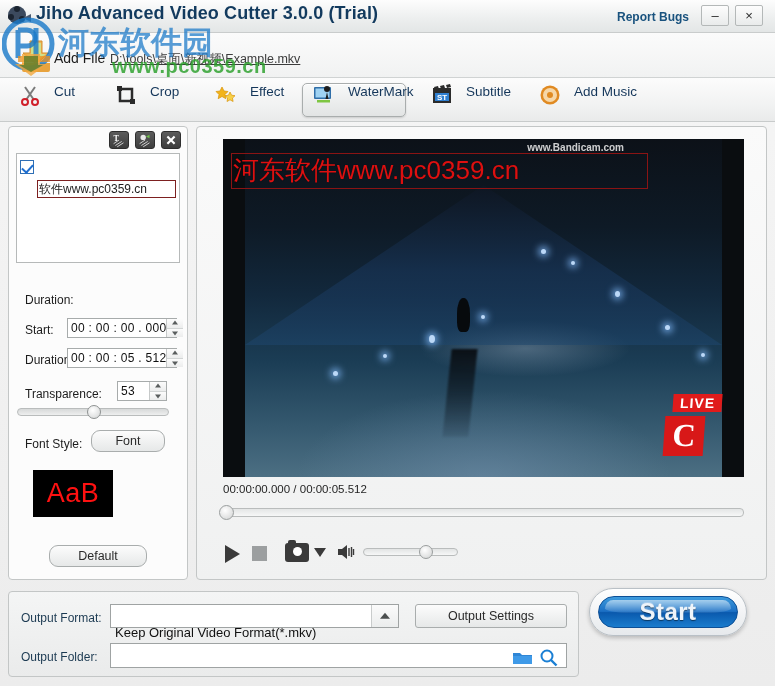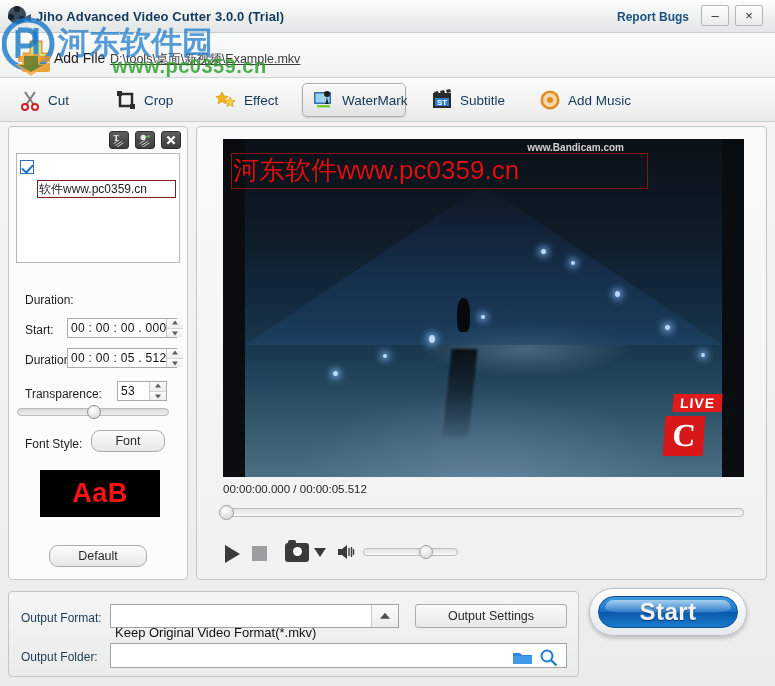--- a/index.html
+++ b/index.html
@@ -16,22 +16,22 @@
   }
 
   
   .titlebar{
     position:absolute;left:0;top:0;width:775px;height:33px;
     background:linear-gradient(#fdfdfd,#eceeee 60%,#e3e6e6);
     border-bottom:1px solid #c9cccc;
     box-sizing:border-box;
   }
   .title-text{
-    position:absolute;left:36px;top:9px;
-    font-size:13px;font-weight:bold;color:#123a5e;
+    position:absolute;left:36px;top:3px;
+    font-size:18px;font-weight:bold;color:#123a5e;
     letter-spacing:.1px;white-space:nowrap;
   }
   .app-logo{
     position:absolute;left:6px;top:4px;width:26px;height:24px;
   }
   .report-bugs{
     position:absolute;right:86px;top:10px;
     font-size:12px;font-weight:bold;color:#19527e;cursor:pointer;
     white-space:nowrap;
   }
@@ -65,21 +65,21 @@
 
   
   .tabbar{
     position:absolute;left:0;top:78px;width:775px;height:44px;
     background:linear-gradient(#fcfcfc,#f0f1f1 70%,#e9eaea);
     border-bottom:1px solid #c8cbcb;
     box-sizing:border-box;
   }
   .tab{
     position:absolute;top:5px;height:34px;
-    display:flex;align-items:center;gap:7px;
+    display:flex;gap:13px;
     padding:0 10px;box-sizing:border-box;cursor:pointer;
     border:1px solid transparent;border-radius:5px;
   }
   .tab .tab-label{font-size:13.5px;color:#14365a;white-space:nowrap;}
   .tab.active{
     border:1px solid #a9adad;
     background:linear-gradient(#f8f9f9,#e2e4e4);
     box-shadow:inset 0 1px 0 #ffffff, 0 1px 2px rgba(0,0,0,.14);
   }
   .tab-ico{width:22px;height:22px;flex:0 0 22px;position:relative;}
@@ -475,21 +475,21 @@
           <div class="spin-dn"></div>
         </div>
       </div>
 
       <div class="track" style="left:8px;top:281px;width:152px;"></div>
       <div class="knob" style="left:78px;top:278px;"></div>
 
       <div class="field-label" style="left:8px;top:310px;">Font Style:</div>
       <div class="btn" style="left:82px;top:303px;width:74px;height:22px;line-height:21px;">Font</div>
 
-      <div class="font-preview" style="left:31px;top:343px;width:120px;height:47px;font-weight:bold;">
+      <div class="font-preview" style="left:24px;top:343px;width:80px;height:47px;">
         <span>AaB</span>
       </div>
 
       <div class="btn" style="left:40px;top:418px;width:98px;height:22px;line-height:21px;">Default</div>
     </div>
 
     <div class="panel right-panel">
 
       <div class="video">
         <div class="vid-bg"></div>

